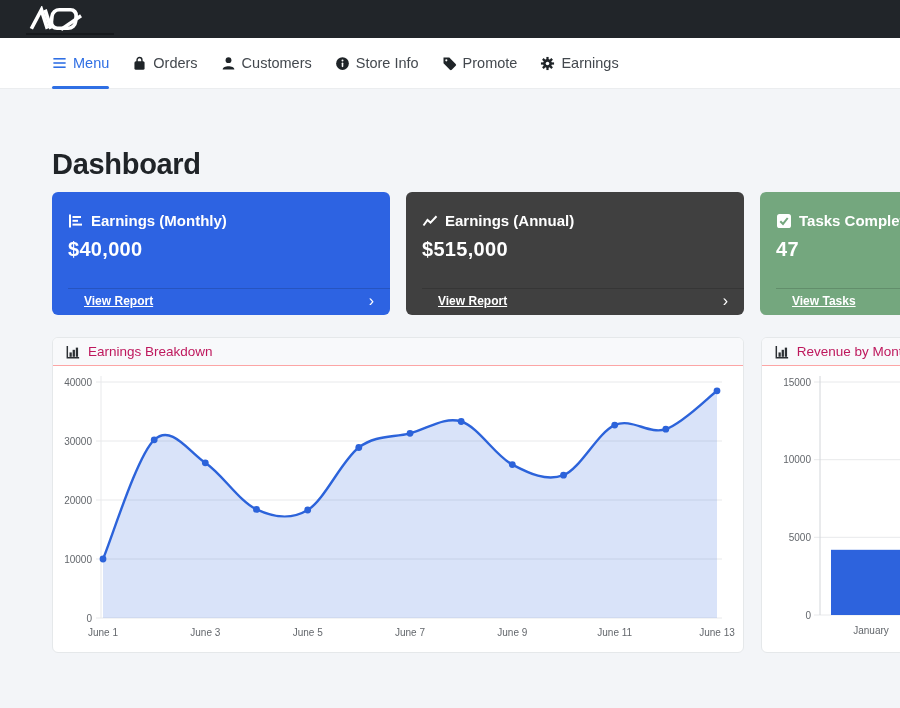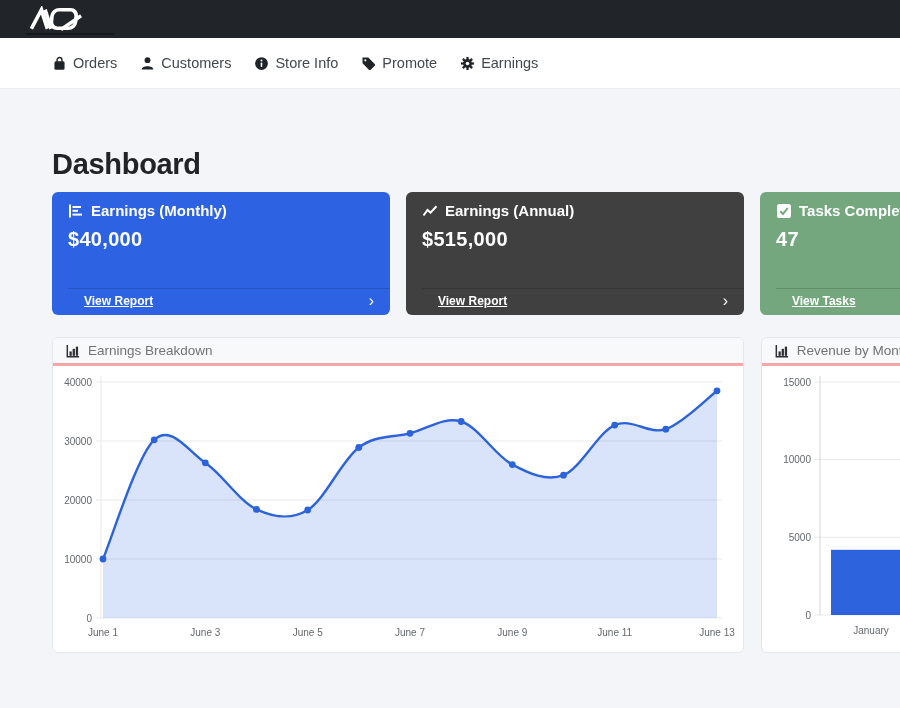--- a/index.html
+++ b/index.html
@@ -20,34 +20,34 @@
 
   main { padding:0 52px; }
   .page-title { margin-top:59px; font-size:29px; font-weight:600; color:#202428; letter-spacing:-.3px; }
 
   
   .cards-row { display:flex; gap:16px; margin-top:11px; width:1046px; }
   .stat-card { width:338px; height:123px; border-radius:6px; color:#fff; display:flex; flex-direction:column; }
   .stat-card.blue  { background:#2d63e2; }
   .stat-card.yellow{ background:#404040; }
   .stat-card.green { background:#74a77e; }
-  .stat-body { padding:10px 16px 0; flex:1; }
+  .stat-body { padding:20px 16px 0; flex:1; }
   .stat-title { display:flex; align-items:center; gap:7px; font-weight:700; font-size:15px; white-space:nowrap; }
   .stat-title svg { flex:0 0 auto; display:block; }
   .stat-value { font-size:20px; font-weight:700; margin-top:9px; letter-spacing:.3px; }
   .stat-footer { border-top:1px solid rgba(0,0,0,.15); padding:5px 16px 7px; display:flex; justify-content:space-between; align-items:center;margin-left:16px; }
   .stat-link { font-size:12px; font-weight:700; color:#fff; text-decoration:underline; cursor:pointer; }
   .chev { font-size:16px; line-height:14px; color:#fff; cursor:pointer; }
 
   
   .charts-row { display:flex; gap:17px; margin-top:22px; }
   .chart-card { background:#fff; border:1px solid #e5e8ea; border-radius:6px; overflow:hidden; }
   .chart-card.wide { width:693px; }
   .chart-card.narrow { width:338px; }
-  .chart-header { background:#f8f9fb; border-bottom:3px solid #fca5a5; height:28px; padding:0 13px; display:flex; align-items:center; gap:8px; font-size:13.5px; color:#737373; }
+  .chart-header { background:#f8f9fb; border-bottom:1px solid #fca5a5; height:28px; padding:0 13px; display:flex; align-items:center; gap:8px; font-size:13.5px; color:#be185d; }
   .chart-body { height:286px; }
   .chart-body svg { display:block; }
   .chart-body svg text { font-family:"Liberation Sans", sans-serif; font-size:10px; fill:#63676c; }
 </style>
 </head>
 <body>
 
 <div class="app">
 
   <header class="topbar">
@@ -56,20 +56,31 @@
         <path d="M4 27 L14 3.5 L24 27"></path>
         <path d="M18.5 3.5 L28.5 27"></path>
         <path d="M38 15 m0 -11.5 h14 a8 8 0 0 1 8 8 v7 a8 8 0 0 1 -8 8 h-14 a8 8 0 0 1 -8 -8 v-7 a8 8 0 0 1 8 -8 z" transform="translate(-2,0)"></path>
         <path d="M41 28 L64 11"></path>
       </g>
     </svg>
     <div class="logo-underline"></div>
   </header>
 
   <nav class="navbar">
+    <div class="nav-item active">
+      <svg width="15" height="14" viewBox="0 0 16 16">
+        <g stroke="#2f6fe4" stroke-width="1.8">
+            <line x1="1" y1="3.2" x2="15" y2="3.2"></line>
+            <line x1="1" y1="8" x2="15" y2="8"></line>
+            <line x1="1" y1="12.8" x2="15" y2="12.8"></line>
+          </g>
+      </svg>
+      <span>Menu</span>
+      <div class="nav-underline"></div>
+    </div>
     <div class="nav-item">
       <svg width="15" height="15" viewBox="0 0 16 16">
         <rect x="2.6" y="5.6" width="10.8" height="9" rx="1.6" fill="#1f2428"></rect>
         <path d="M5.4 6.5 V4.2 a2.6 2.6 0 0 1 5.2 0 V6.5" fill="none" stroke="#1f2428" stroke-width="1.5"></path>
       </svg>
       <span>Orders</span>
     </div>
     <div class="nav-item">
       <svg width="15" height="15" viewBox="0 0 16 16" fill="#1f2428">
         <circle cx="8" cy="4.4" r="3.1"></circle>

